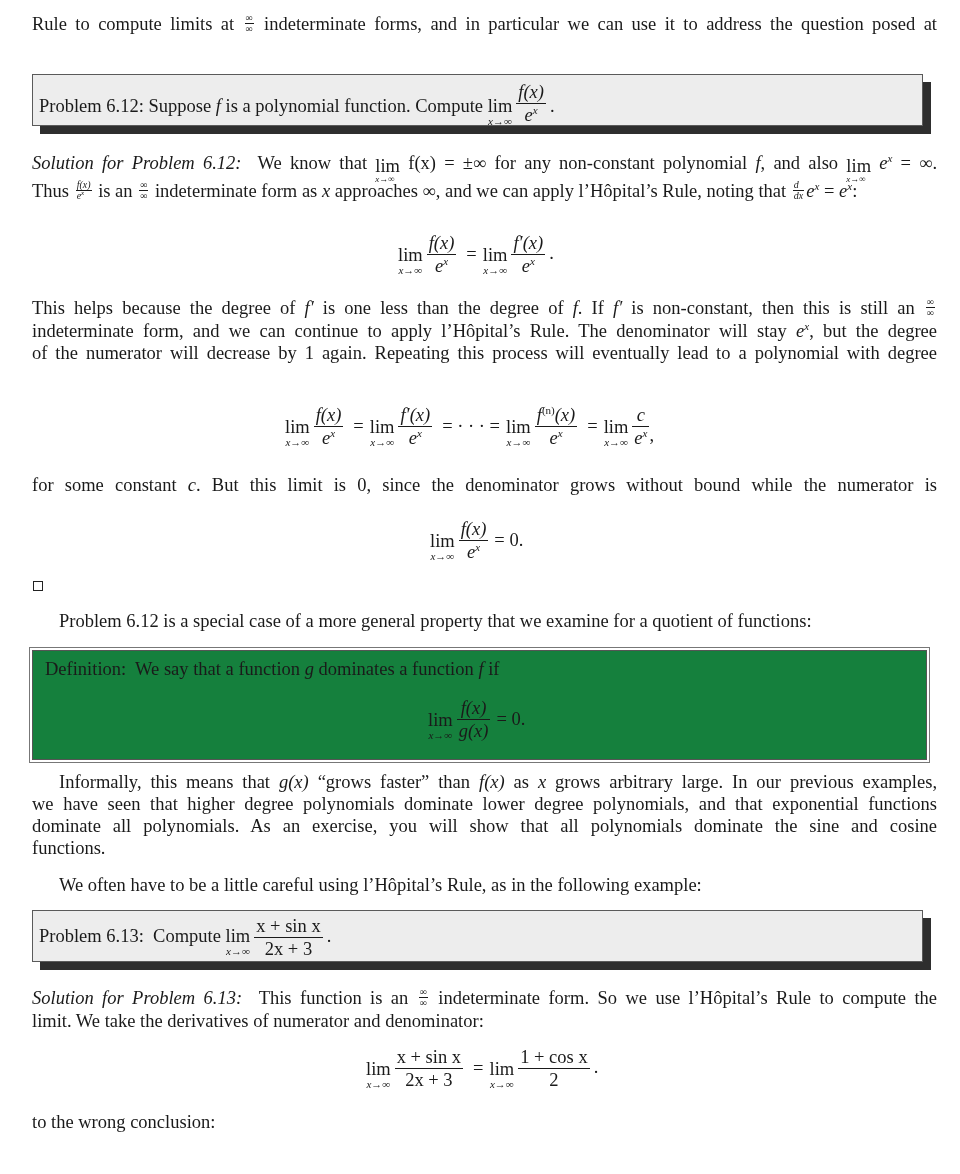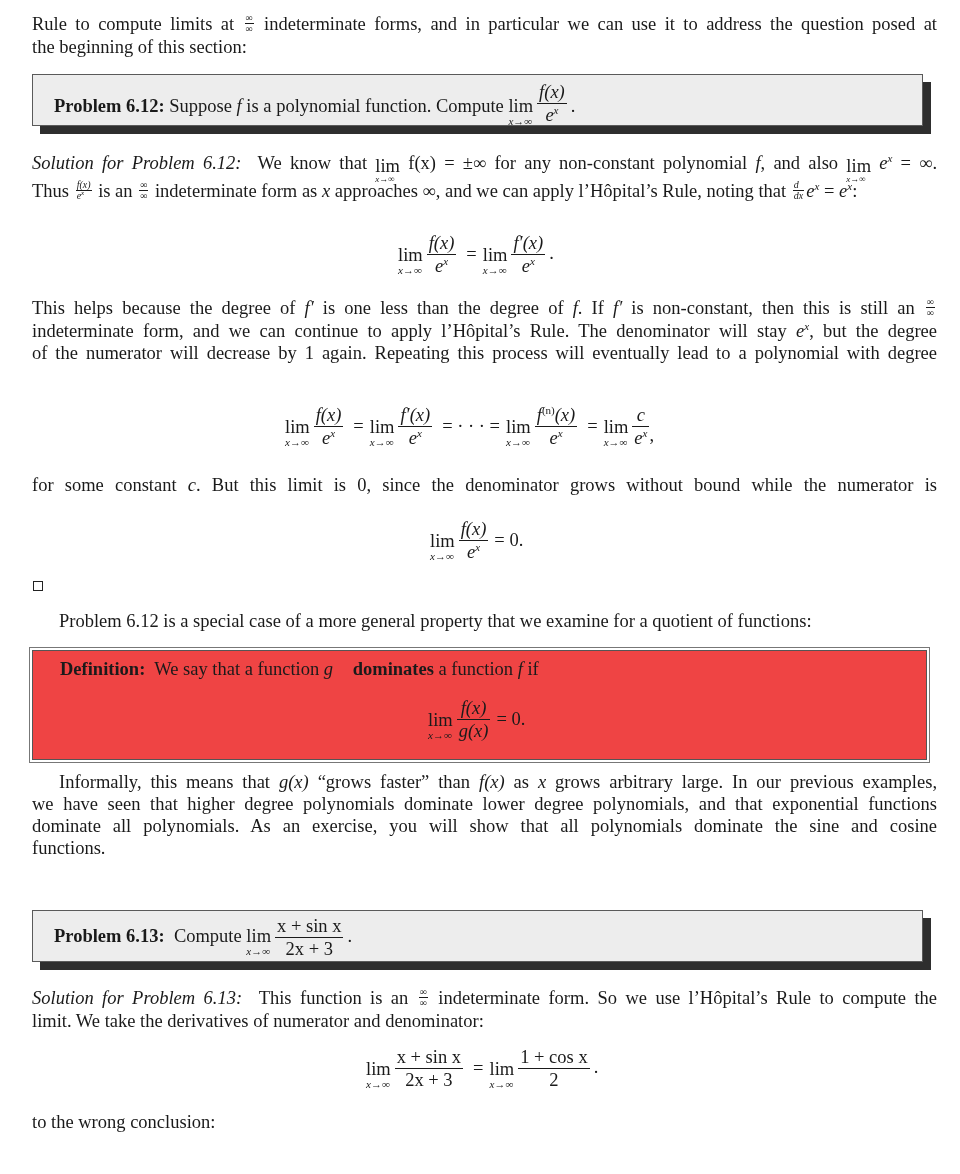--- a/index.html
+++ b/index.html
@@ -12,62 +12,61 @@
   .p {
     position: absolute; left: 32px; width: 905px;
     font-family: "Liberation Serif", serif;
     font-size: 18.5px; line-height: 22px; text-align: justify;
     text-align-last: auto;
   }
   .p.indent { text-indent: 27px; }
   .line { display: block; white-space: nowrap; text-align: justify; text-align-last: justify; }
   .line.last { text-align-last: left; }
   i, .it { font-style: italic; }
-  b, .bd { font-weight: bold; margin-left: 15px; }
+  b, .bd { font-weight: normal; }
 
   
   .ifrac { display: inline-block; vertical-align: middle; text-align: center; font-size: 10px; line-height: 10px; margin: 0 2px; position: relative; top: -2px; }
   .ifrac > span { display: block; padding: 0 1px; }
   .ifrac > span.num { border-bottom: 0.8px solid #1a1a1a; }
 
   
   .dm { position: absolute; font-family: "Liberation Serif", serif; font-size: 18.5px; white-space: nowrap; }
-  .lim { display: inline-block; vertical-align: middle; position: relative; top: 6px; font-family: Liberation Serif, serif; }
+  .lim { display: inline-block; vertical-align: middle; text-align: center; position: relative; top: 6px; font-family: Liberation Serif, serif; }
   .lim .w { display: block; line-height: 18px; }
   .lim .s { display: block; font-size: 11px; line-height: 12px; font-style: italic; }
   .frac { display: inline-block; vertical-align: middle; text-align: center; margin: 0 4px; }
   .frac > span { display: block; line-height: 22px; padding: 0 2px; }
   .frac > span.num { border-bottom: 1px solid #1a1a1a; }
   .op { display: inline-block; vertical-align: middle; margin: 0 6px; }
 
   
   .pbox {
     position: absolute; left: 32px; width: 889px;
     background: #ededed; border: 1.5px solid #5a5a5a;
     box-shadow: 8px 8px 0 #2e2e2e;
     font-family: "Liberation Serif", serif; font-size: 18.5px;
   }
   .pbox .inner { position: absolute; left: 6px; }
   .defbox {
     position: absolute; left: 32px; width: 893px; height: 108px;
-    background: #ef4444; border: 1.5px solid #555;
+    background: #15803d; border: 1.5px solid #555;
     outline: 1px solid #777; outline-offset: 2px;
     font-family: "Liberation Serif", serif; font-size: 18.5px;
   }
   .qed { position: absolute; left: 33px; top: 581px; width: 10px; height: 10px; border: 1px solid #222; box-sizing: border-box; }
   sup { font-size: 11px; vertical-align: 7px; line-height: 0; }
 </style>
 </head>
 <body>
 
 <div class="page">
 
   <div class="p" style="top:13px;">
     <span class="line"><span>Rule to compute limits at</span> <span class="ifrac"><span class="num">∞</span><span>∞</span></span> <span>indeterminate forms, and in particular we can use it to address the question posed at</span></span>
-    <span class="line last">the beginning of this section:</span>
   </div>
 
   <div class="pbox" style="top:74px; height:50px;">
     <div class="inner" style="top:10px;">
       <b>Problem 6.12:</b>
       <span>Suppose</span>
       <i>f</i>
       <span>is a polynomial function. Compute</span>
       <span class="lim" style="top:4px;"><span class="w">lim</span><span class="s">x→∞</span></span><span class="frac" style="position:relative; top:-4px;"><span class="num it">f(x)</span><span class="it"><span>e</span><sup>x</sup></span></span><span>.</span>
     </div>
@@ -115,20 +114,23 @@
     </div>
   </div>
 
   <div class="p indent" style="top:771px;">
     <span class="line"><span>Informally, this means that</span> <i>g(x)</i> <span>“grows faster” than</span> <i>f(x)</i> <span>as</span> <i>x</i> <span>grows arbitrary large. In our previous examples,</span></span>
     <span class="line" style="text-indent:0">we have seen that higher degree polynomials dominate lower degree polynomials, and that exponential functions</span>
     <span class="line" style="text-indent:0">dominate all polynomials.  As an exercise, you will show that all polynomials dominate the sine and cosine</span>
     <span class="line last" style="text-indent:0">functions.</span>
   </div>
 
+  <div class="p indent" style="top:874px;">
+    <span class="line last">We often have to be a little careful using l’Hôpital’s Rule, as in the following example:</span>
+  </div>
 
   <div class="pbox" style="top:910px; height:50px;">
     <div class="inner" style="top:4px;">
       <b>Problem 6.13:</b>&nbsp;
       <span>Compute</span>
       <span class="lim" style="top:4px;"><span class="w">lim</span><span class="s">x→∞</span></span><span class="frac"><span class="num">x + sin x</span><span>2x + 3</span></span><span>.</span>
     </div>
   </div>
 
   <div class="p" style="top:987px;font-family:Liberation Serif, serif;">

